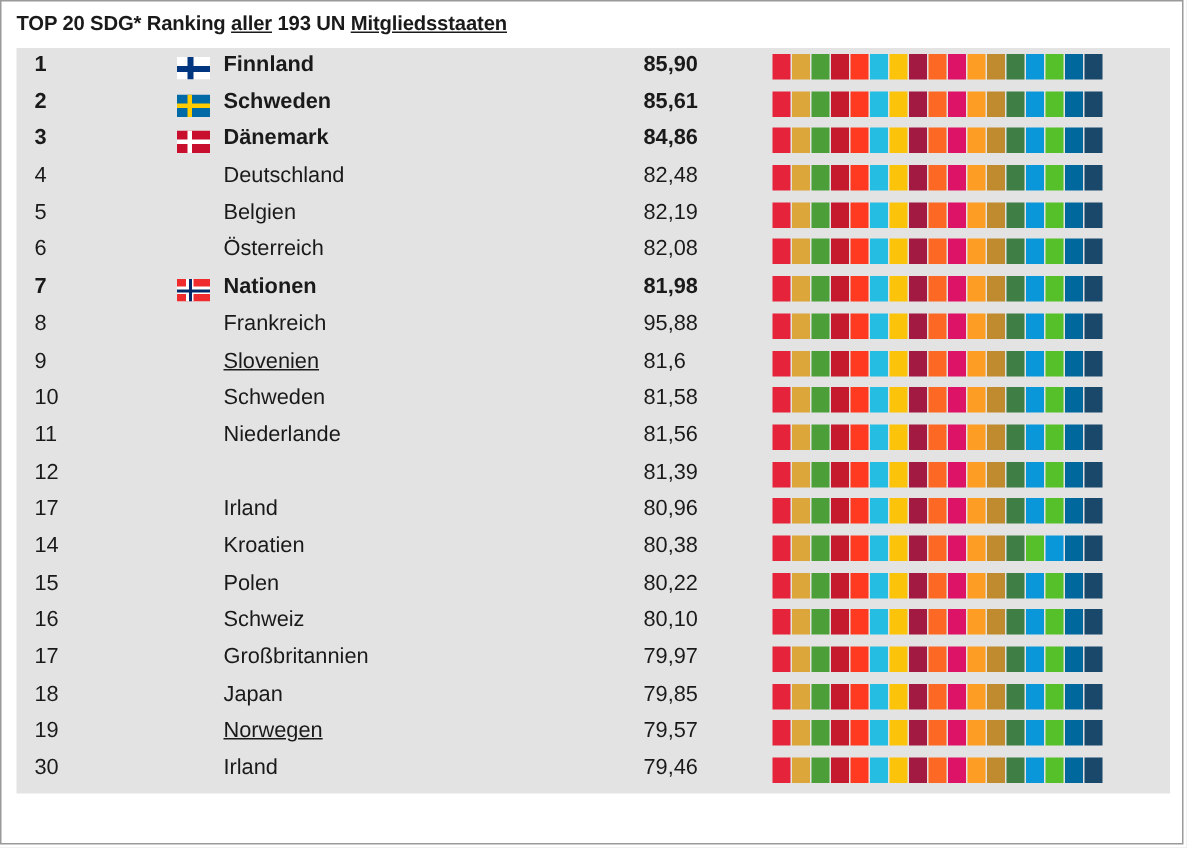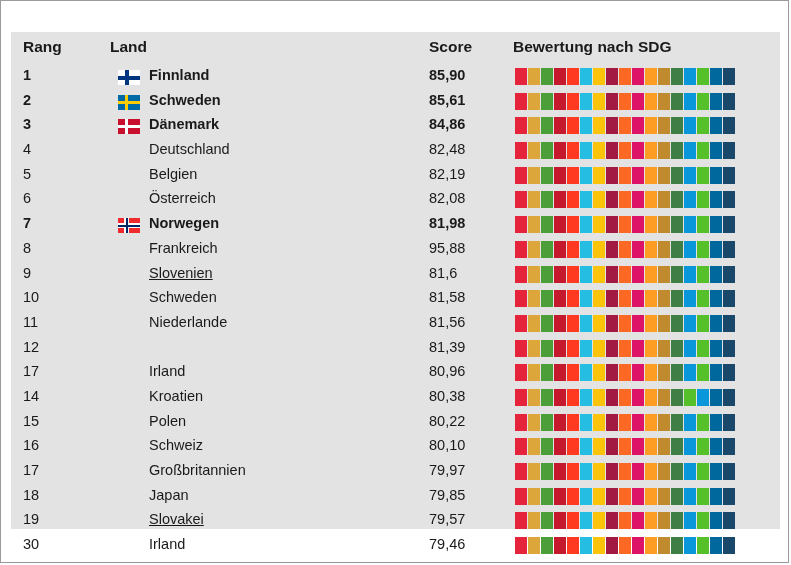--- a/index.html
+++ b/index.html
@@ -92,28 +92,25 @@
   .no-vw{position:absolute;left:6px;top:0;width:5px;height:15px;background:#fff;}
   .no-hw{position:absolute;left:0;top:5px;width:22px;height:5px;background:#fff;}
   .no-vb{position:absolute;left:7.5px;top:0;width:2px;height:15px;background:#002868;}
   .no-hb{position:absolute;left:0;top:6.5px;width:22px;height:2px;background:#002868;}
 </style>
 </head>
 <body>
 
 <div id="frame">
 
+  <div id="title">
+    <span>TOP 20 SDG* Ranking </span><span class="u">aller</span><span> 193 UN </span><span class="u">Mitgliedsstaaten</span>
+  </div>
 
   <div id="table">
-    <div id="headerrow">
-      <div class="h-rang">Rang</div>
-      <div class="h-land">Land</div>
-      <div class="h-score">Score</div>
-      <div class="h-bew">Bewertung nach SDG</div>
-    </div>
     <div id="rows">
         <div class="row bold">
           <div class="rk">1</div>
           <div class="flagwrap">
             <div class="flag">
               <div class="fi-bg"></div>
               <div class="fi-h"></div>
               <div class="fi-v"></div>
             </div>
           </div>
@@ -277,21 +274,21 @@
           <div class="rk">7</div>
           <div class="flagwrap">
             <div class="flag">
               <div class="no-bg"></div>
               <div class="no-hw"></div>
               <div class="no-vw"></div>
               <div class="no-hb"></div>
               <div class="no-vb"></div>
             </div>
           </div>
-          <div class="cname">Norwegen</div>
+          <div class="cname">Nationen</div>
           <div class="sc">81,98</div>
           <div class="bars">
             <span style="background: rgb(229, 36, 59);"></span>
             <span style="background: rgb(221, 166, 58);"></span>
             <span style="background: rgb(76, 159, 56);"></span>
             <span style="background: rgb(197, 25, 45);"></span>
             <span style="background: rgb(255, 58, 33);"></span>
             <span style="background: rgb(38, 189, 226);"></span>
             <span style="background: rgb(252, 195, 11);"></span>
             <span style="background: rgb(162, 25, 66);"></span>
@@ -564,21 +561,21 @@
             <span style="background: rgb(191, 139, 46);"></span>
             <span style="background: rgb(63, 126, 68);"></span>
             <span style="background: rgb(10, 151, 217);"></span>
             <span style="background: rgb(86, 192, 43);"></span>
             <span style="background: rgb(0, 104, 157);"></span>
             <span style="background: rgb(25, 72, 106);"></span>
           </div>
         </div>
         <div class="row ul">
           <div class="rk">19</div>
-          <div class="cname">Slovakei</div>
+          <div class="cname">Norwegen</div>
           <div class="sc">79,57</div>
           <div class="bars">
             <span style="background: rgb(229, 36, 59);"></span>
             <span style="background: rgb(221, 166, 58);"></span>
             <span style="background: rgb(76, 159, 56);"></span>
             <span style="background: rgb(197, 25, 45);"></span>
             <span style="background: rgb(255, 58, 33);"></span>
             <span style="background: rgb(38, 189, 226);"></span>
             <span style="background: rgb(252, 195, 11);"></span>
             <span style="background: rgb(162, 25, 66);"></span>

